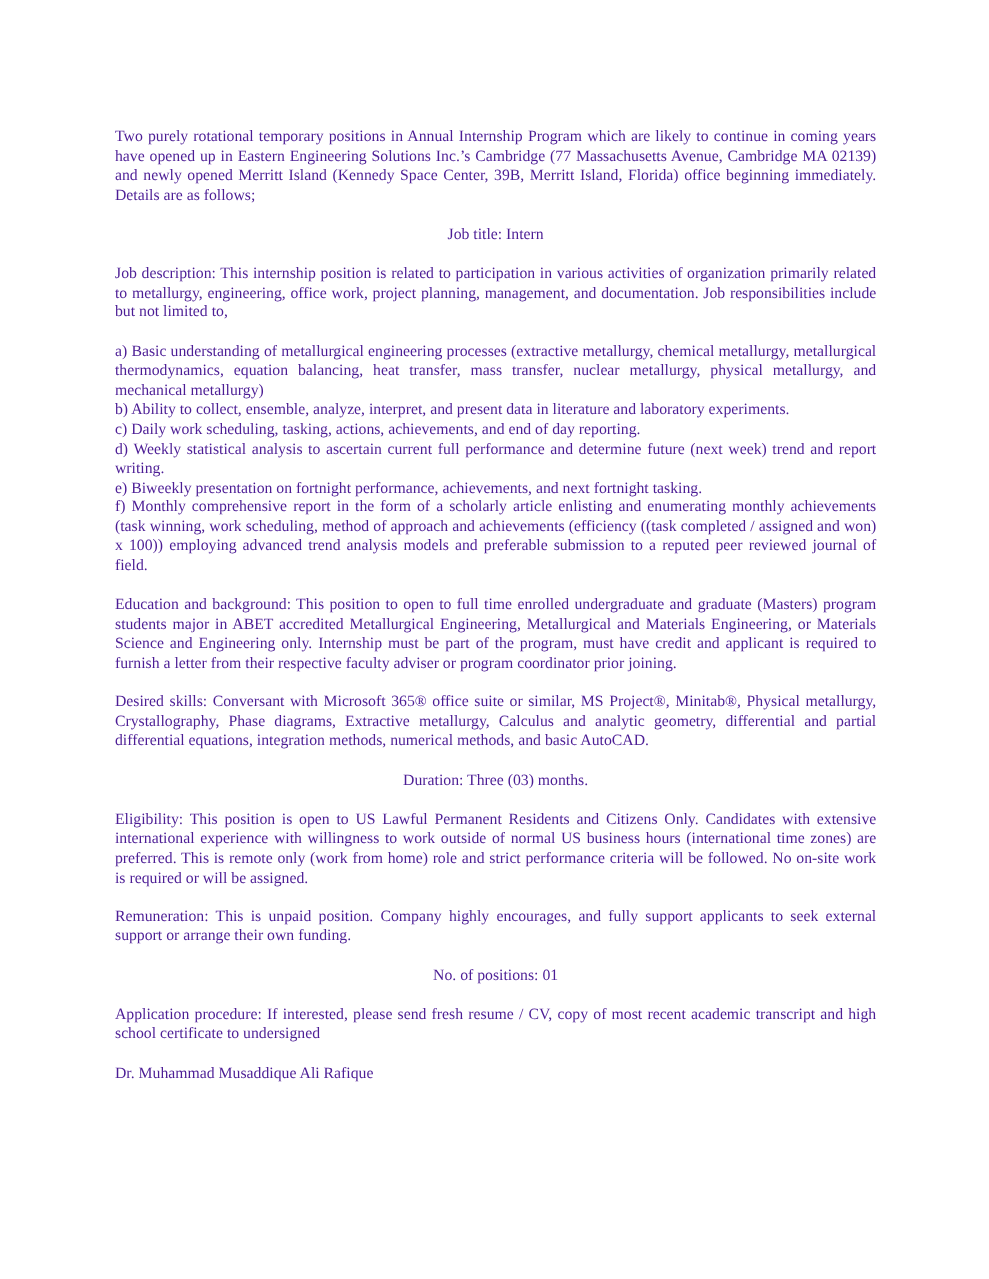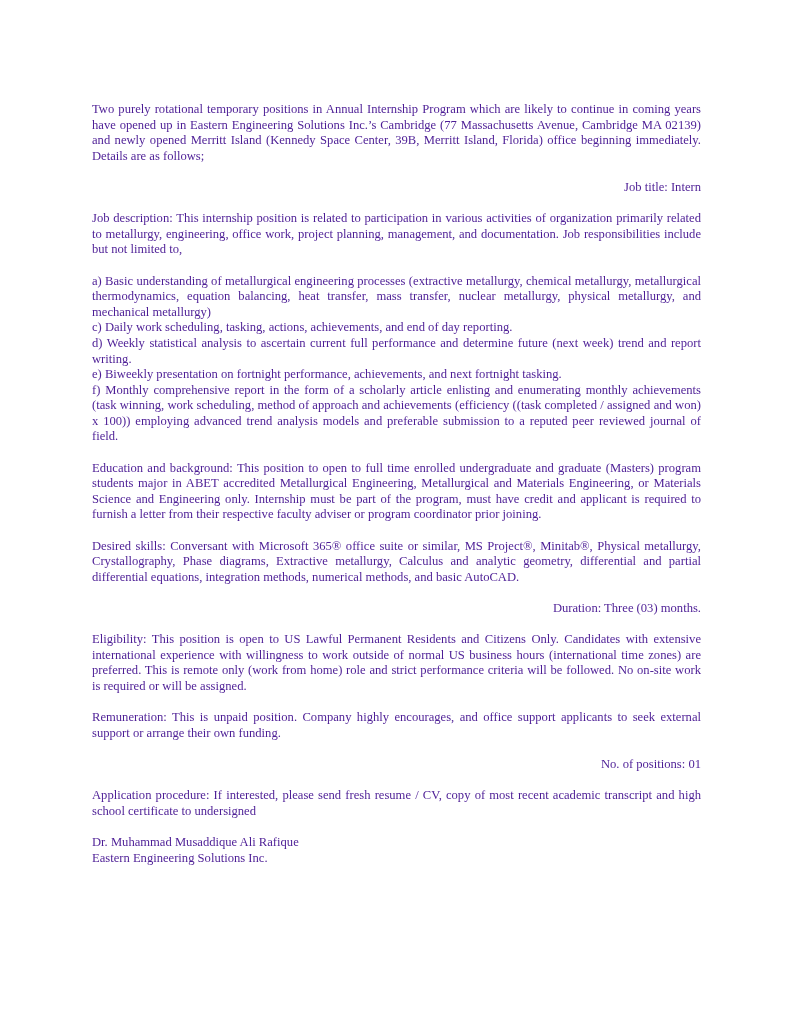--- a/index.html
+++ b/index.html
@@ -22,21 +22,21 @@
       font-size: 12.6px;
       line-height: 15.6px;
       color: #4c1d95;
     }
     .para {
       margin: 0 0 15.6px 0;
       text-align: justify;
       text-justify: inter-word;
     }
     .para.nojust {
-      text-align: right;
+      text-align: center;
     }
     .list {
       margin: 0 0 15.6px 0;
     }
     .list-item {
       text-align: justify;
       text-justify: inter-word;
       margin: 0;
     }
     .signature {
@@ -51,38 +51,38 @@
 
 <div class="page">
   <p class="para">Two purely rotational temporary positions in Annual Internship Program which are likely to continue in coming years have opened up in Eastern Engineering Solutions Inc.’s Cambridge (77 Massachusetts Avenue, Cambridge MA 02139) and newly opened Merritt Island (Kennedy Space Center, 39B, Merritt Island, Florida) office beginning immediately. Details are as follows;</p>
 
   <p class="para nojust">Job title: Intern</p>
 
   <p class="para">Job description: This internship position is related to participation in various activities of organization primarily related to metallurgy, engineering, office work, project planning, management, and documentation. Job responsibilities include but not limited to,</p>
 
   <div class="list">
     <p class="list-item">a) Basic understanding of metallurgical engineering processes (extractive metallurgy, chemical metallurgy, metallurgical thermodynamics, equation balancing, heat transfer, mass transfer, nuclear metallurgy, physical metallurgy, and mechanical metallurgy)</p>
+    <p class="list-item">b) Ability to collect, ensemble, analyze, interpret, and present data in literature and laboratory experiments.</p>
     <p class="list-item">c) Daily work scheduling, tasking, actions, achievements, and end of day reporting.</p>
     <p class="list-item">d) Weekly statistical analysis to ascertain current full performance and determine future (next week) trend and report writing.</p>
     <p class="list-item">e) Biweekly presentation on fortnight performance, achievements, and next fortnight tasking.</p>
     <p class="list-item">f) Monthly comprehensive report in the form of a scholarly article enlisting and enumerating monthly achievements (task winning, work scheduling, method of approach and achievements (efficiency ((task completed / assigned and won) x 100)) employing advanced trend analysis models and preferable submission to a reputed peer reviewed journal of field.</p>
   </div>
 
   <p class="para">Education and background: This position to open to full time enrolled undergraduate and graduate (Masters) program students major in ABET accredited Metallurgical Engineering, Metallurgical and Materials Engineering, or Materials Science and Engineering only. Internship must be part of the program, must have credit and applicant is required to furnish a letter from their respective faculty adviser or program coordinator prior joining.</p>
 
   <p class="para">Desired skills: Conversant with Microsoft 365® office suite or similar, MS Project®, Minitab®, Physical metallurgy, Crystallography, Phase diagrams, Extractive metallurgy, Calculus and analytic geometry, differential and partial differential equations, integration methods, numerical methods, and basic AutoCAD.</p>
 
   <p class="para nojust">Duration: Three (03) months.</p>
 
 
   <p class="para">Eligibility: This position is open to US Lawful Permanent Residents and Citizens Only. Candidates with extensive international experience with willingness to work outside of normal US business hours (international time zones) are preferred. This is remote only (work from home) role and strict performance criteria will be followed. No on-site work is required or will be assigned.</p>
 
-  <p class="para">Remuneration: This is unpaid position. Company highly encourages, and office support applicants to seek external support or arrange their own funding.</p>
+  <p class="para">Remuneration: This is unpaid position. Company highly encourages, and fully support applicants to seek external support or arrange their own funding.</p>
 
   <p class="para nojust">No. of positions: 01</p>
 
   <p class="para">Application procedure: If interested, please send fresh resume / CV, copy of most recent academic transcript and high school certificate to undersigned</p>
 
   <div class="signature">
     <div>Dr. Muhammad Musaddique Ali Rafique</div>
-    <div>Eastern Engineering Solutions Inc.</div>
   </div>
 </div>
 
 </body></html>

